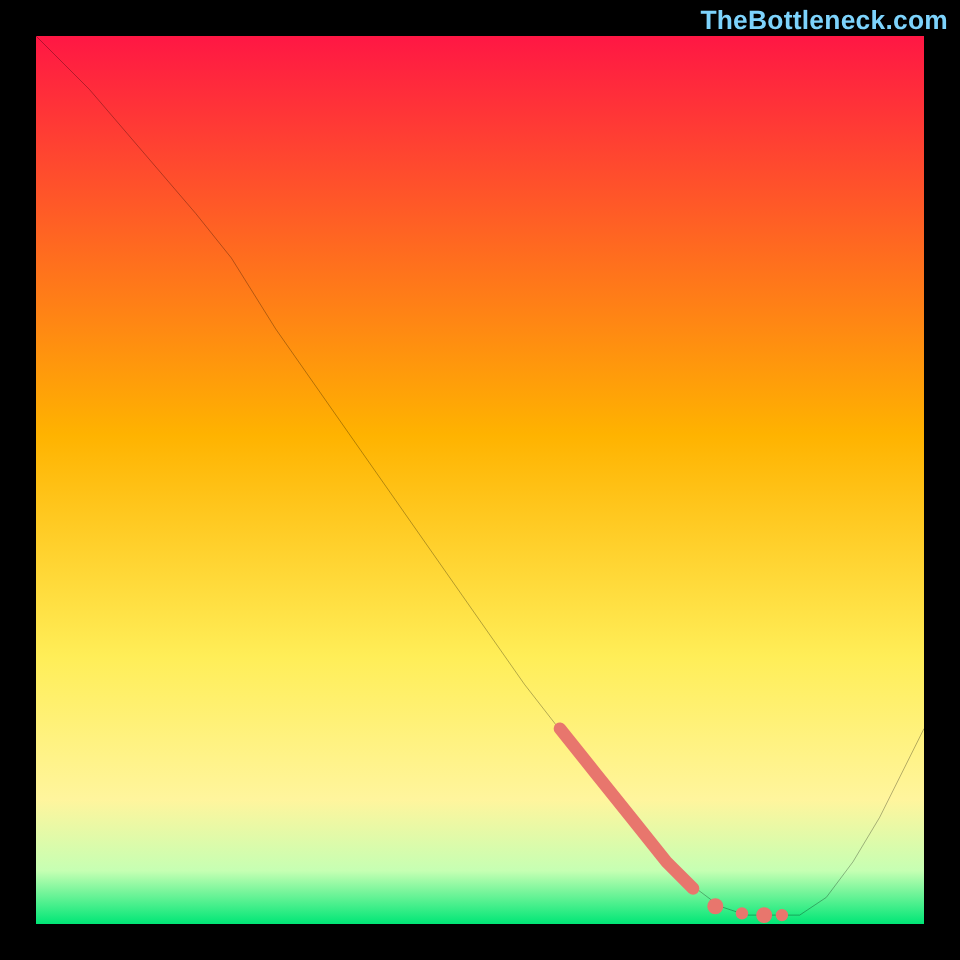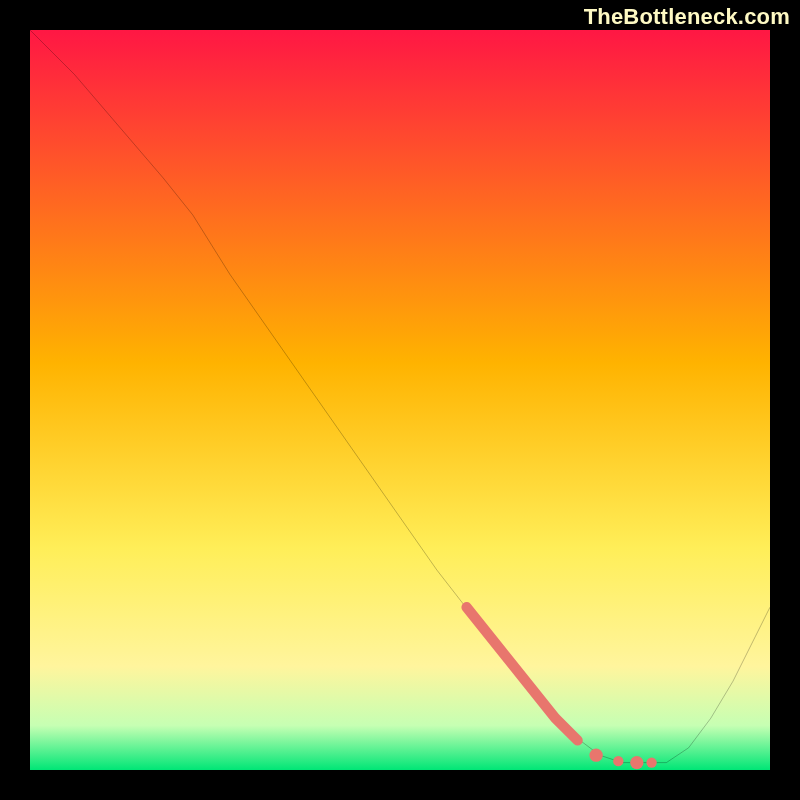--- a/index.html
+++ b/index.html
@@ -14,21 +14,21 @@
   .outer {
     width: 800px;
     height: 800px;
     background: #000;
     position: relative;
   }
   .attribution {
     position: absolute;
     top: 4px;
     right: 10px;
-    color: #fef9c3;
+    color: #7dd3fc;
     font-size: 22px;
     font-weight: 600;
     letter-spacing: 0.2px;
     user-select: none;
   }
   svg.plot {
     position: absolute;
     left: 30px;
     top: 30px;
     width: 740px;

